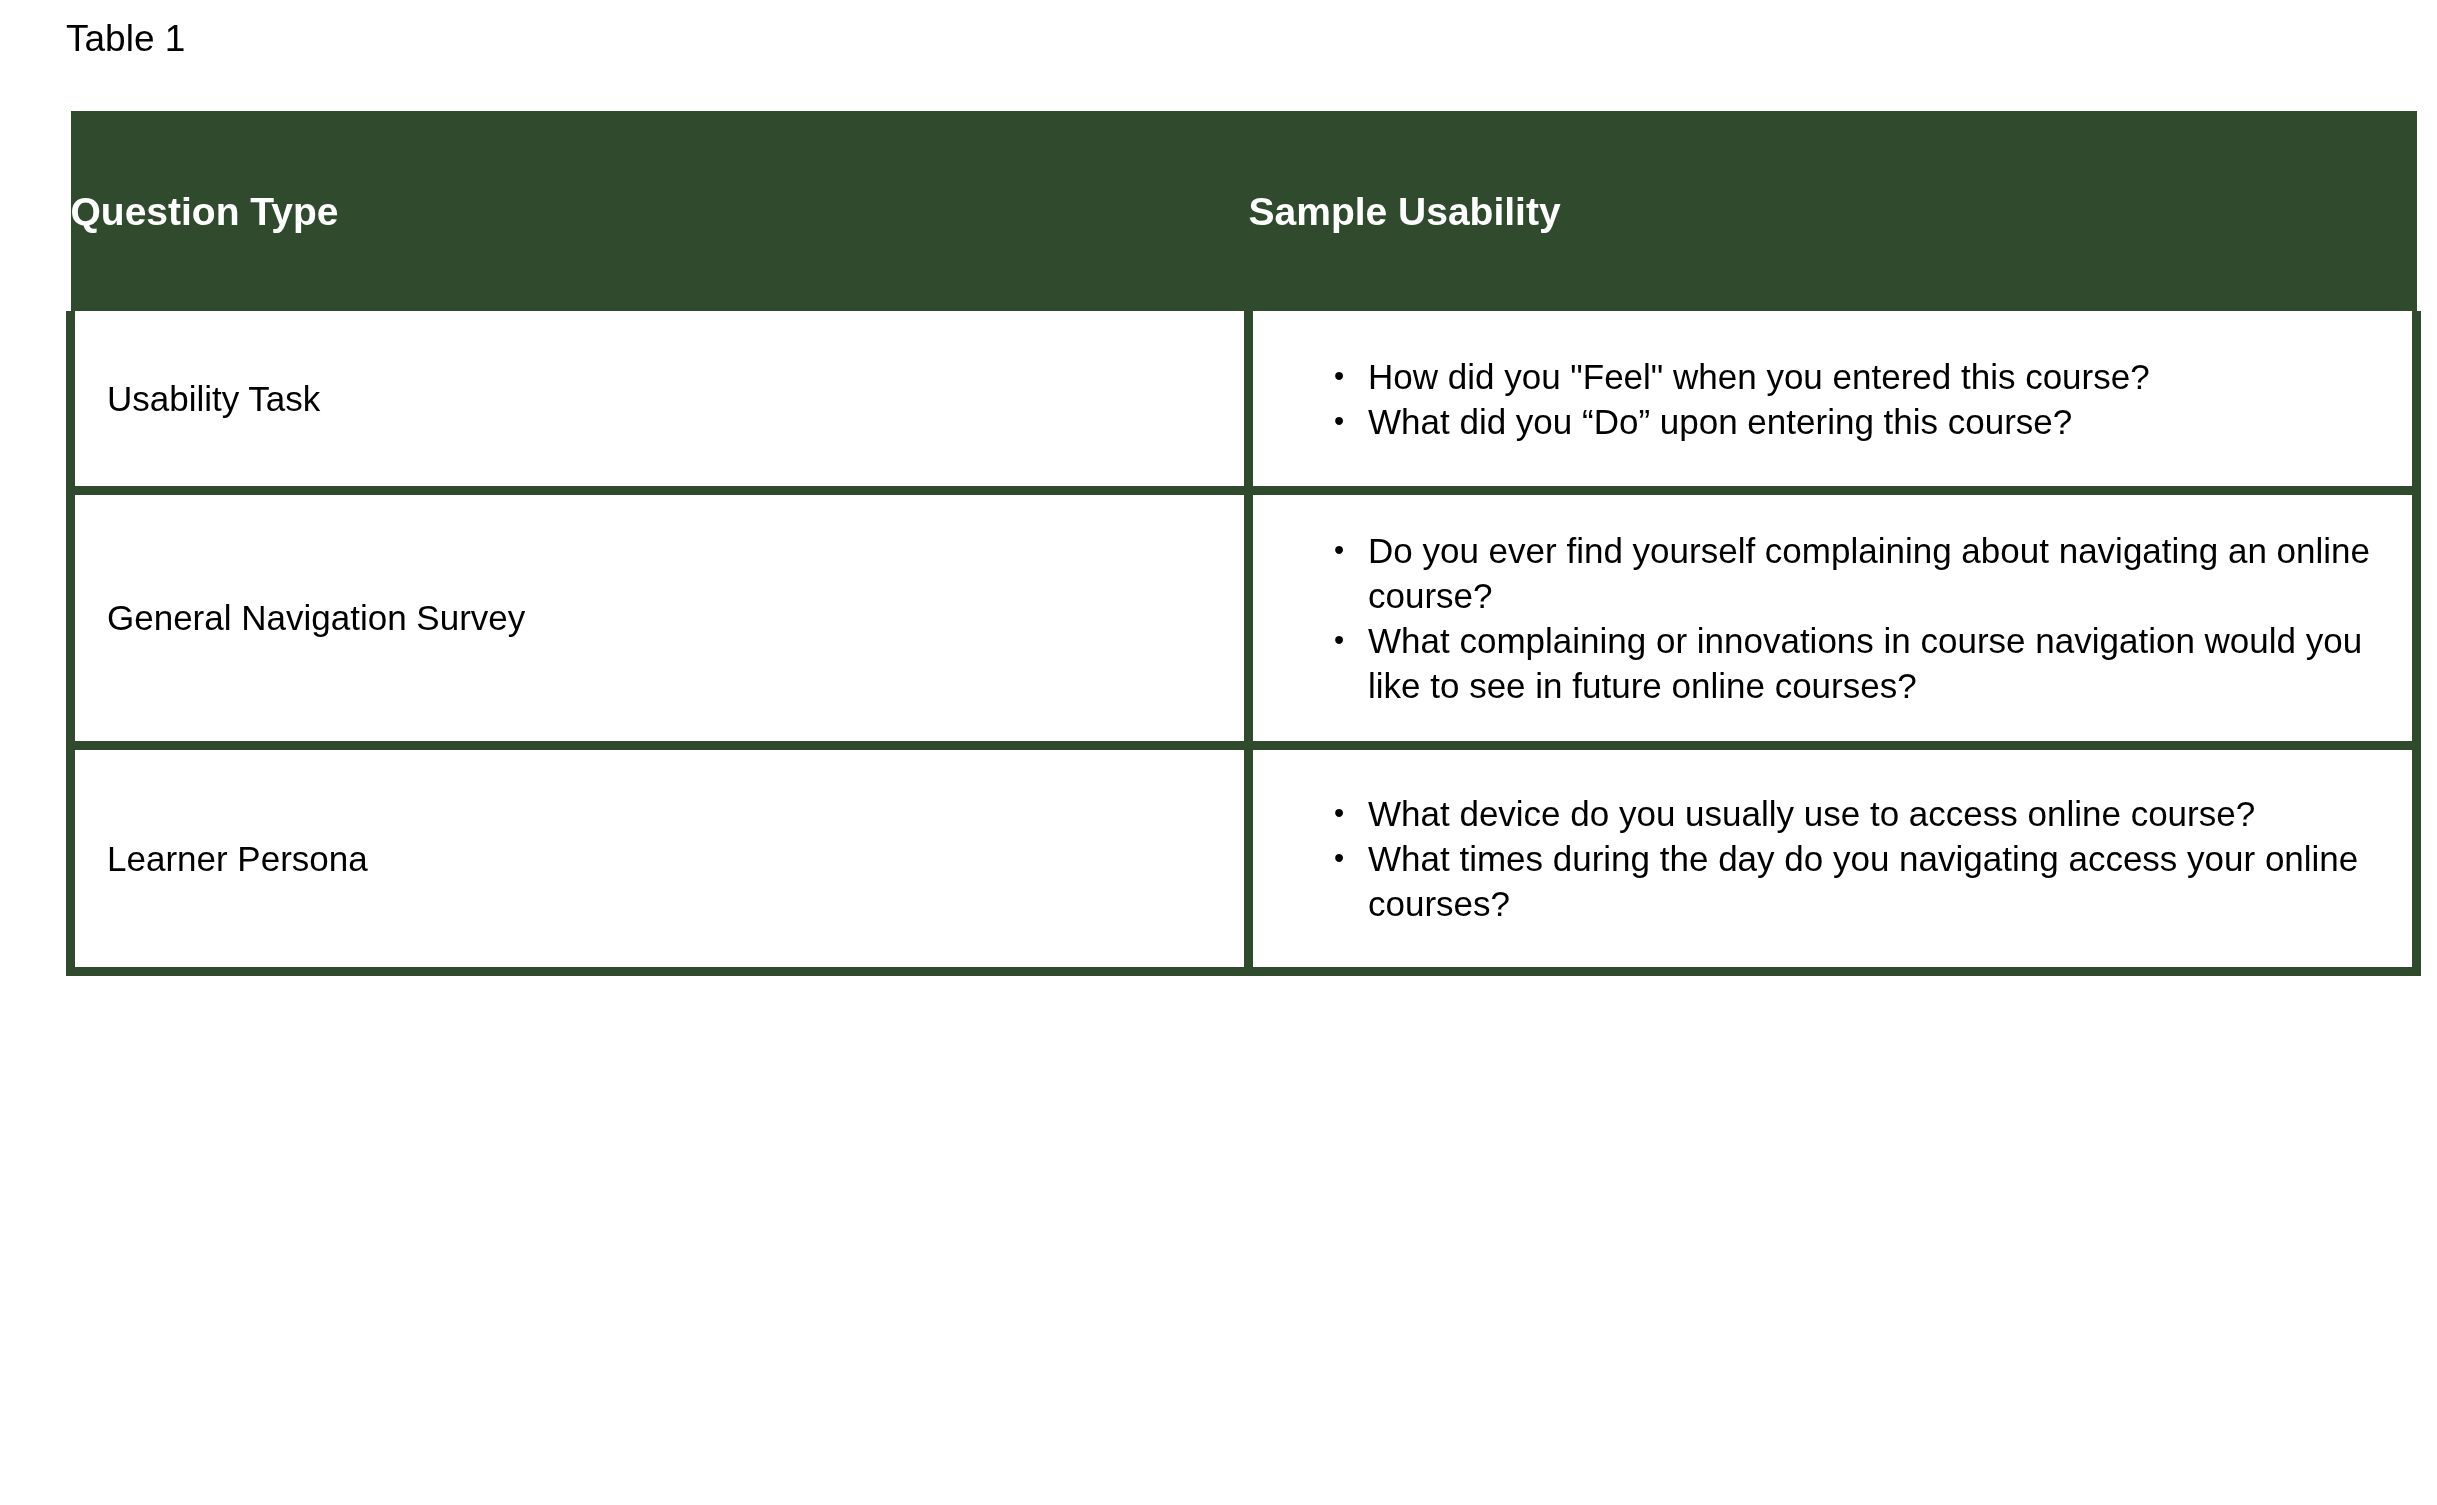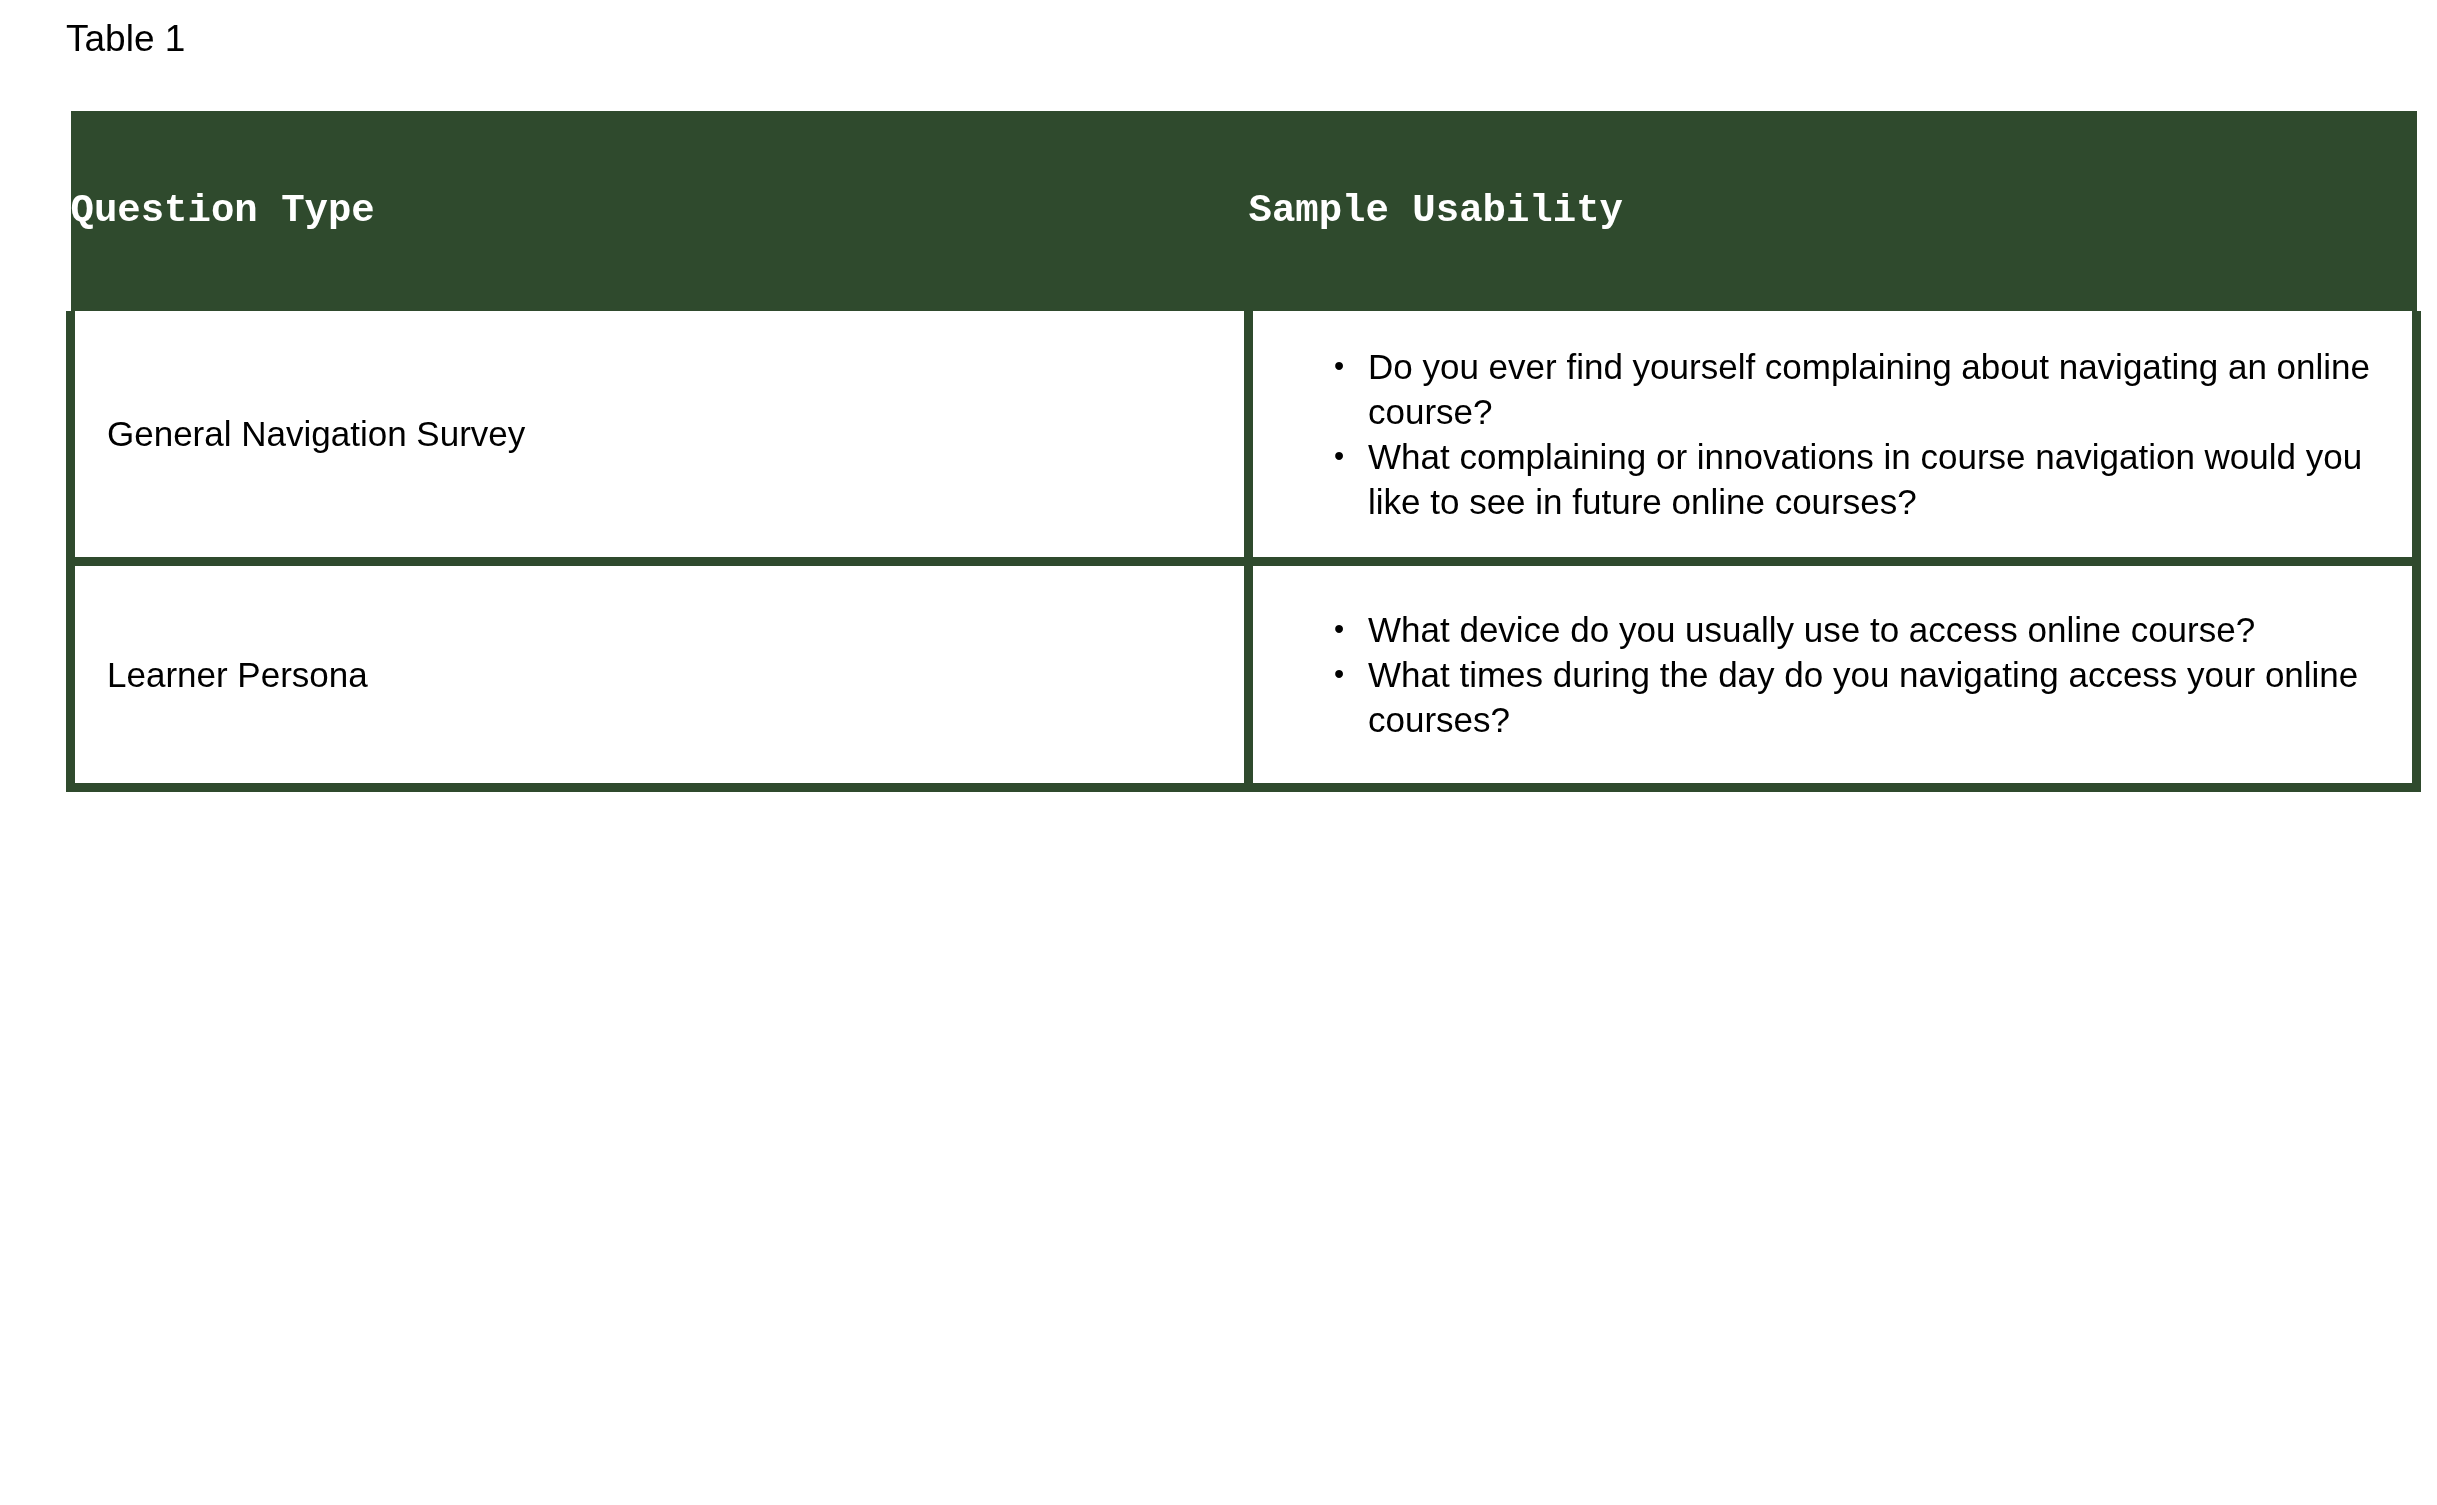--- a/index.html
+++ b/index.html
@@ -59,21 +59,20 @@
     background: #2F4A2D;
     color: #ffffff;
     font-size: 39px;
     line-height: 45px;
     font-weight: bold;
     text-align: left;
     vertical-align: middle;
     height: 200px;
     padding: 0;
     border: none;
-    font-family: Liberation Mono, monospace;
   }
   th.th-type {
     padding-left: 42px;
   }
   th.th-ques {
     padding-left: 44px;
   }
 
   
   tbody tr.data-row > td {
@@ -152,20 +151,31 @@
 
       <thead>
         <tr class="header-row">
           <th class="th-type">Question Type</th>
           <th class="th-ques">Sample Usability</th>
         </tr>
       </thead>
 
       <tbody>
 
+        <tr class="data-row row-usability">
+          <td class="cell-type pad-cell">
+            <div class="type-label">Usability Task</div>
+          </td>
+          <td class="cell-ques pad-cell">
+            <ul class="q-list">
+              <li>How did you "Feel" when you entered this course?</li>
+              <li>What did you “Do” upon entering this course?</li>
+            </ul>
+          </td>
+        </tr>
 
         <tr class="data-row row-nav">
           <td class="cell-type pad-cell">
             <div class="type-label">General Navigation Survey</div>
           </td>
           <td class="cell-ques pad-cell">
             <ul class="q-list">
               <li>Do you ever find yourself complaining about navigating an online course?</li>
               <li>What complaining or innovations in course navigation would you like to see in future online courses?</li>
             </ul>

